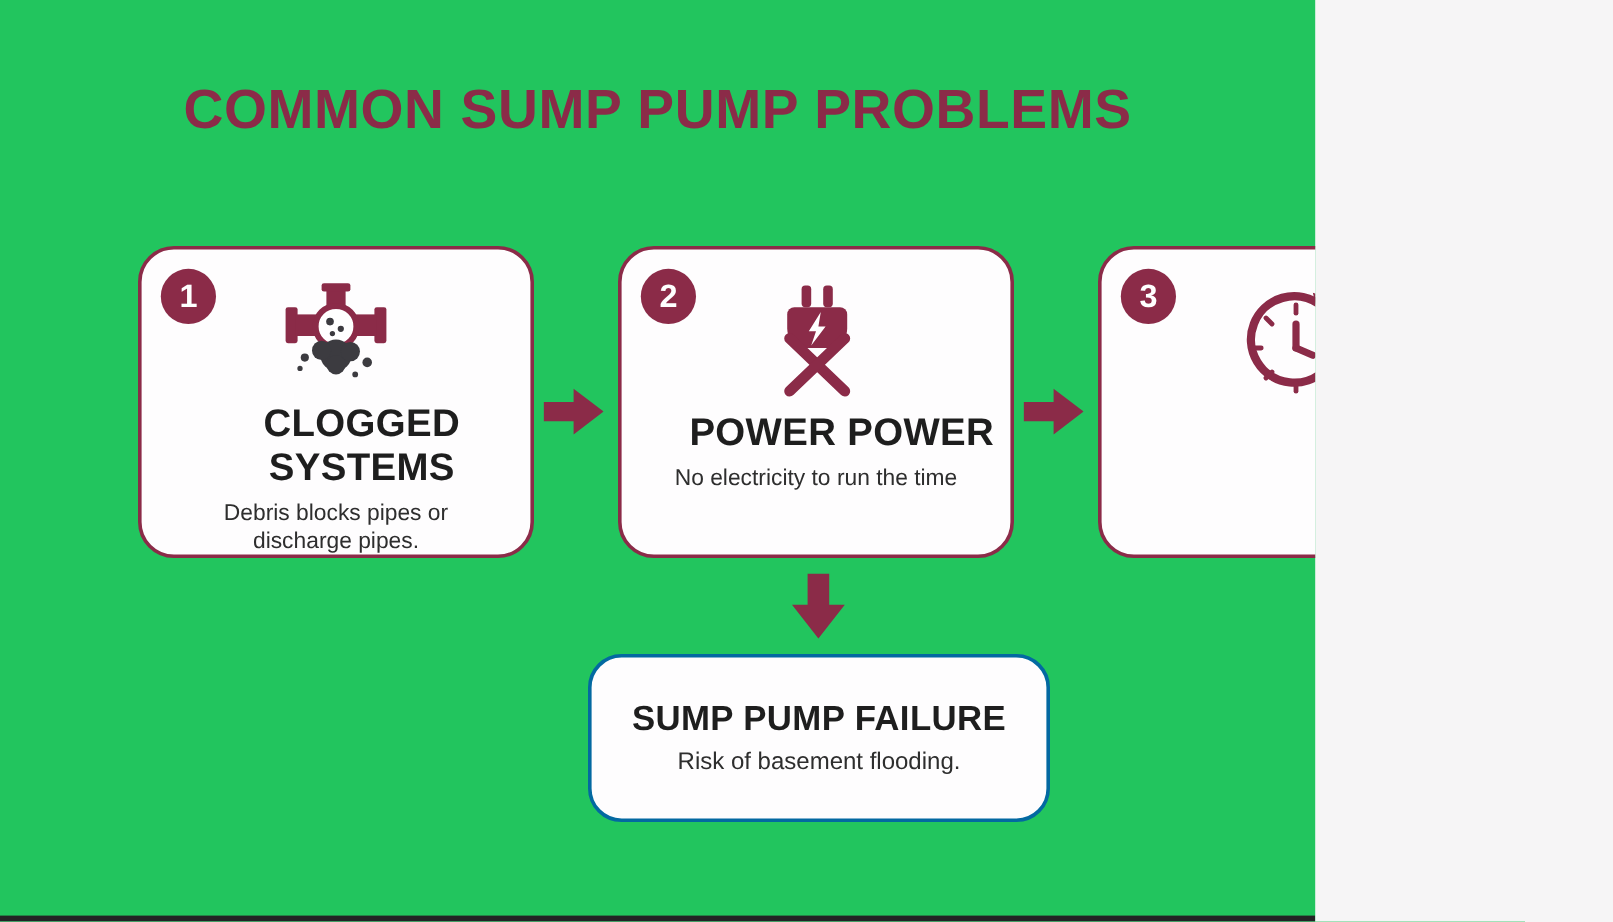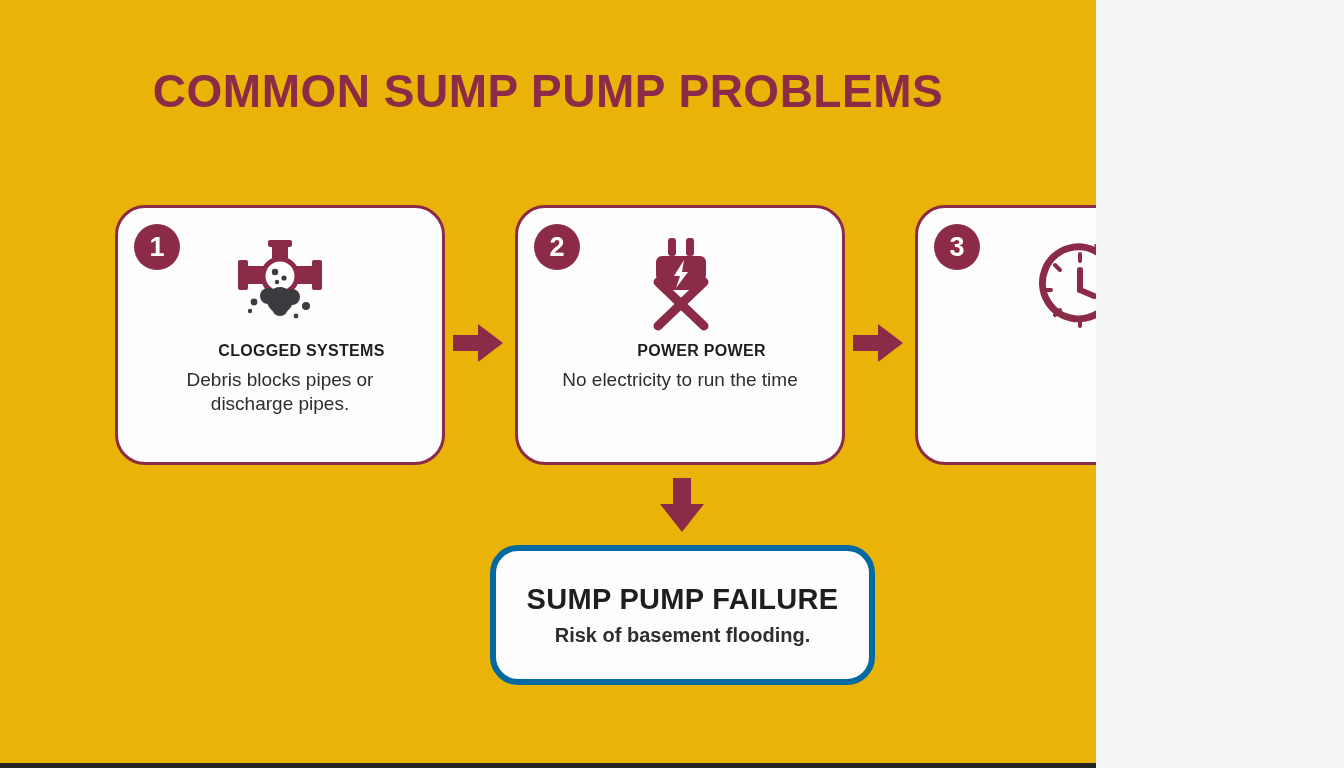--- a/index.html
+++ b/index.html
@@ -1,21 +1,21 @@
 <!DOCTYPE html>
 <html><head>
 <meta charset="utf-8">
 <style>
   * { margin:0; padding:0; box-sizing:border-box; }
   html,body { width:1344px; height:768px; }
   body { font-family:"Liberation Sans", sans-serif; background:#f6f5f6; }
 
   .canvas {
     position:relative; width:1096px; height:768px;
-    background:#eab308; overflow:hidden;
+    background:#22c55e; overflow:hidden;
   }
 
   .main-title {
     position:absolute; top:64px; left:0; width:100%;
     text-align:center; font-size:46px; font-weight:800;
     color:#8b2b48; letter-spacing:0.5px;
   }
 
   .problem-box {
     position:absolute; top:205px; width:330px; height:260px;
@@ -33,45 +33,45 @@
     background:#8b2b48; color:#ffffff;
     display:flex; align-items:center; justify-content:center;
     font-size:27px; font-weight:bold;
   }
 
   .icon-wrap {
     height:104px; display:flex; align-items:center; justify-content:center;
   }
 
   .box-title {
-    margin-top:6px; font-size:16px; font-weight:bold;
+    margin-top:6px; font-size:32px; font-weight:bold;
     color:#1e1e1e; letter-spacing:0.3px; text-align:center;margin-left:43px;
   }
 
   .box-desc {
     margin-top:8px; font-size:19px; color:#2e2e2e;
     text-align:center; line-height:1.28; max-width:272px;
   }
   .box-desc.narrow { max-width:212px; }
 
   .arrow-right { position:absolute; top:322px; width:50px; height:42px; }
   .arrow-right-1 { left:453px; }
   .arrow-right-2 { left:853px; }
   .arrow-down { position:absolute; left:658px; top:478px; width:48px; height:56px; }
 
   .result-box {
     position:absolute; left:490px; top:545px; width:385px; height:140px;
-    background:#fefdfe; border:6px solid #0369a1; border-radius:28px;
+    background:#fefdfe; border:3px solid #0369a1; border-radius:28px;
     display:flex; flex-direction:column; align-items:center; justify-content:center;
   }
   .result-title {
     font-size:29px; font-weight:bold; color:#1e1e1e; letter-spacing:0.3px;
   }
   .result-desc {
-    margin-top:8px; font-size:20px; color:#2e2e2e;font-weight:bold;
+    margin-top:8px; font-size:20px; color:#2e2e2e;
   }
 
   .bottom-bar {
     position:absolute; left:0; bottom:0; width:100%; height:5px;
     background:#232225;
   }
 </style>
 </head>
 <body>
 

